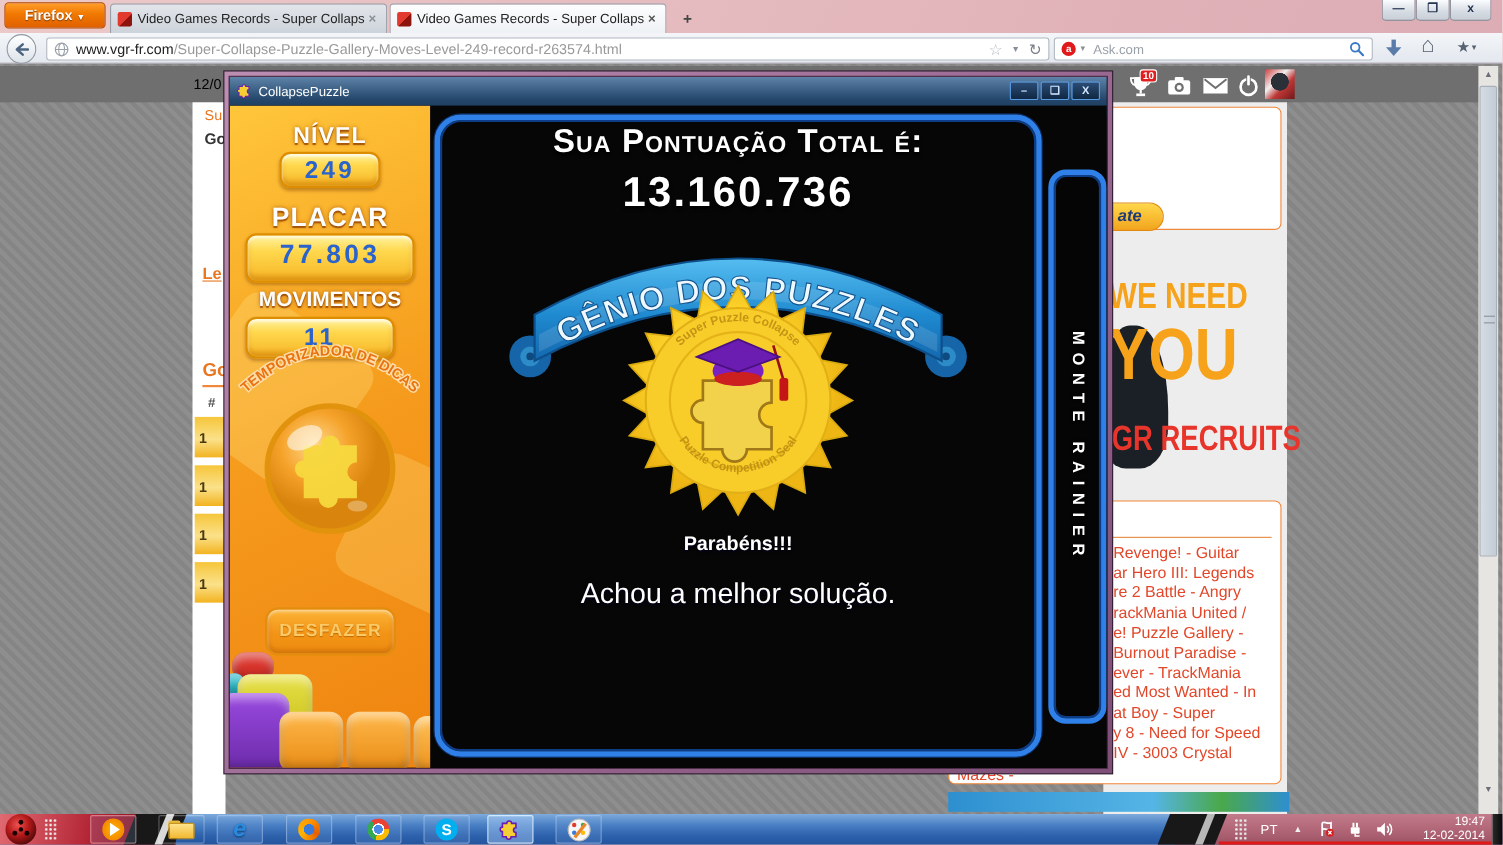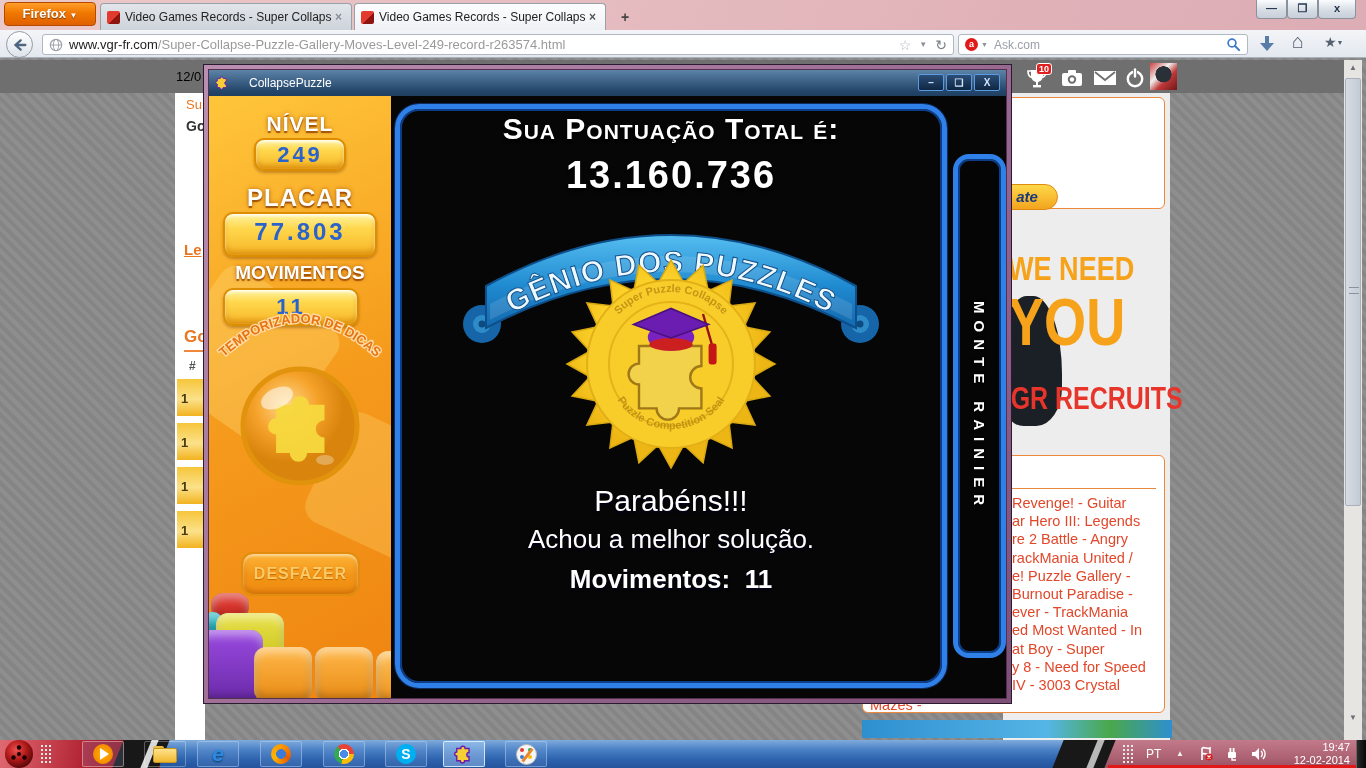--- a/index.html
+++ b/index.html
@@ -28,21 +28,21 @@
 .rightcol{position:absolute;left:1003px;top:35px;width:167px;height:647px;background:#ededed}
 .obox{position:absolute;background:#fff;border:1px solid #f0883c;border-radius:6px}
 .rlink{font-size:14.5px;color:#e2472a;line-height:18.2px;white-space:nowrap}
 .sicon{position:absolute;top:7px}
 .scrollbar{position:absolute;left:1344px;top:2px;width:18px;height:680px;background:#e7e5e1}
 
 
 .gwin{position:absolute;left:203px;top:64px;width:809px;height:640px;background:#2b1b2e;padding:1px;z-index:5}
 .gframe{position:absolute;inset:1px;background:linear-gradient(135deg,#bb8eb2,#9a6992 55%,#7d4f76);padding:4px}
 .ginner{position:absolute;inset:4px;border:1px solid #53304e;background:#0a0a0a}
-.gtitle{position:absolute;left:0;top:0;right:0;height:37px;background:linear-gradient(#5d83a8,#24476b 55%,#152f4c);color:#fff;font-size:12px;line-height:26px;padding-left:40px}
+.gtitle{position:absolute;left:0;top:0;right:0;height:37px;background:linear-gradient(#5d83a8,#24476b 55%,#152f4c);color:#fff;font-size:12px;line-height:26px;padding-left:26px}
 .gbtn{position:absolute;top:4px;width:26px;height:17px;border:1px solid #5a9ae0;border-radius:2px;background:linear-gradient(#2c4d76,#0f2742);color:#cfe4ff;font-size:10px;font-weight:bold;text-align:center;line-height:15px}
 .gcontent{position:absolute;left:0;top:26px;right:0;bottom:0;background:#060606;overflow:hidden}
 .sidebar{position:absolute;left:0;top:0;width:182px;height:100%;background:linear-gradient(155deg,#ffc63a,#f59a1c 50%,#ef8410);overflow:hidden}
 .glabel{position:absolute;width:182px;text-align:center;color:#fff;font-weight:900;letter-spacing:1px;text-shadow:0 2px 1px rgba(150,70,0,.85),0 0 4px rgba(150,70,0,.7)}
 .pill{position:absolute;border-radius:10px;border:2px solid #dd8e00;background:linear-gradient(#fff3a0,#ffd84d 35%,#f7b527);box-shadow:inset 0 2px 3px rgba(255,255,255,.85),inset 0 -4px 5px rgba(200,120,0,.55),0 2px 3px rgba(120,60,0,.4);color:#2b63cc;font-weight:900;text-align:center;letter-spacing:3px}
 .cube{position:absolute;border-radius:12px;box-shadow:inset 0 6px 8px rgba(255,255,255,.45),inset 0 -6px 8px rgba(0,0,0,.25)}
 .undo{position:absolute;left:32px;top:456px;width:119px;height:44px;border-radius:12px;border:2px solid #e28d0e;background:linear-gradient(#fcb437,#f29417 55%,#ef8d10);box-shadow:inset 0 2px 3px rgba(255,255,255,.55),inset 0 -3px 5px rgba(170,80,0,.45);color:#fbca68;font-weight:900;font-size:16px;letter-spacing:1px;text-align:center;line-height:40px;text-shadow:0 1px 1px #c06c00}
 .bluepanel{position:absolute;left:186px;top:8px;width:552px;height:584px;border:5px solid #2f80e8;border-radius:24px;box-shadow:inset 0 0 0 2px #0d3d86,0 0 0 1px #0d2c60}
 .sidetab{position:absolute;left:744px;top:58px;width:53px;height:504px;border:5px solid #2f80e8;border-radius:16px;background:#050505;box-shadow:inset 0 0 0 2px #0d3d86;display:flex;align-items:center;justify-content:center}
 .vtext{writing-mode:vertical-rl;color:#fff;font-weight:900;font-size:15px;letter-spacing:7px;text-shadow:0 0 3px #000}
@@ -285,23 +285,22 @@
         <g transform="translate(129,124) scale(0.8)">
           <use href="#puzpath" fill="#f2d24a" stroke="#a07818" stroke-width="3"></use>
           <path d="M35,-55 L47,-14" stroke="#991111" stroke-width="3" fill="none"></path>
           <rect x="42" y="-18" width="10" height="26" rx="3" fill="#c41616"></rect>
           <ellipse cx="-5" cy="-26" rx="29" ry="17" fill="#7a22c0"></ellipse>
           <ellipse cx="-5" cy="-17" rx="27" ry="8" fill="#cc1f1f"></ellipse>
           <polygon points="-52,-42 -5,-62 42,-42 -5,-25" fill="#6a1db0" stroke="#4a1080" stroke-width="2"></polygon>
         </g>
       </svg>
 
-      <div class="dlgtext" style="top:388px;font-size:30px;font-weight:normal;text-shadow:0 2px 2px rgba(0,0,30,.8)">Parabéns!!!</div>
+      <div class="dlgtext" style="top:388px;font-size:18px;font-weight:bold;text-shadow:0 2px 2px rgba(0,0,30,.8)">Parabéns!!!</div>
       <div class="dlgtext" style="top:428px;font-size:26px;font-weight:normal;text-shadow:0 2px 2px rgba(0,0,30,.8)">Achou a melhor solução.</div>
-      <div class="dlgtext" style="top:468px;font-size:26px;font-weight:bold;white-space:pre;text-shadow:0 2px 2px rgba(0,0,30,.8)">Movimentos:  11</div>
 
       <div class="sidetab">
         <span class="vtext">MONTE RAINIER</span>
       </div>
     </div>
   </div>
  </div>
 </div>
 
 <div class="taskbar">

